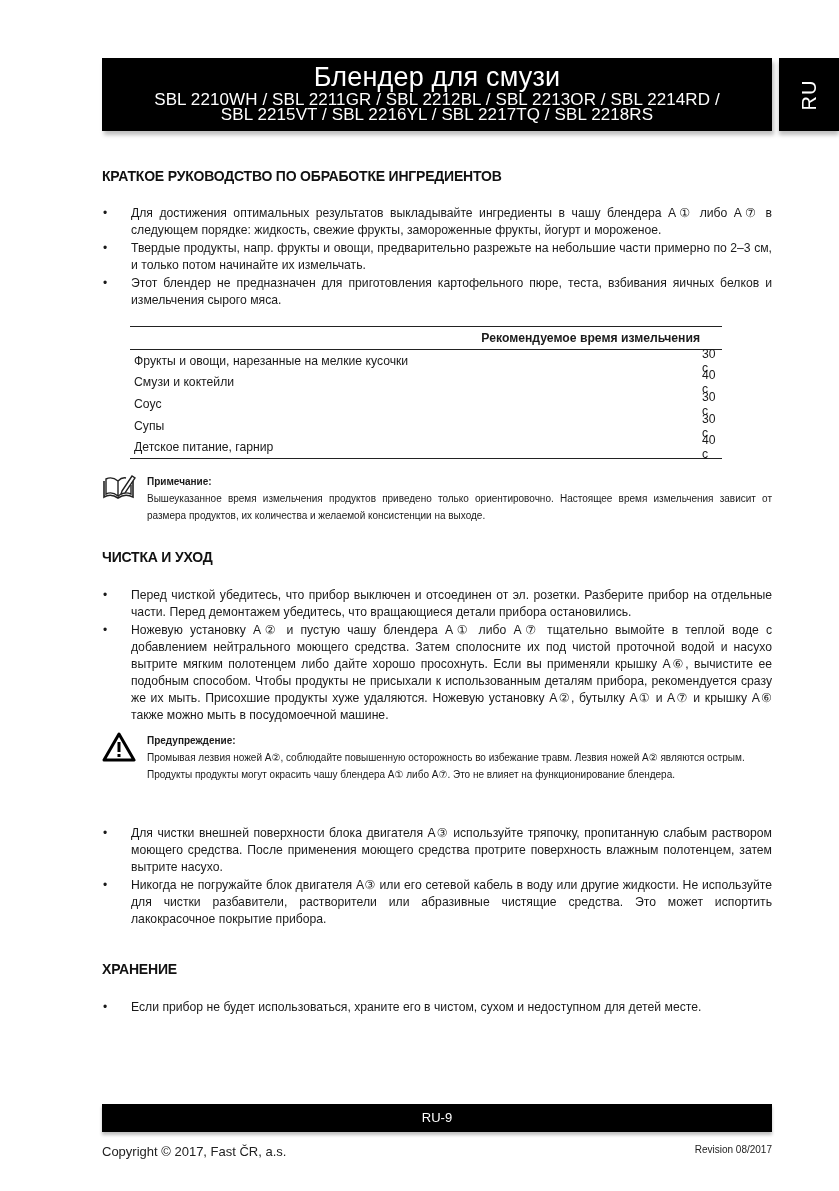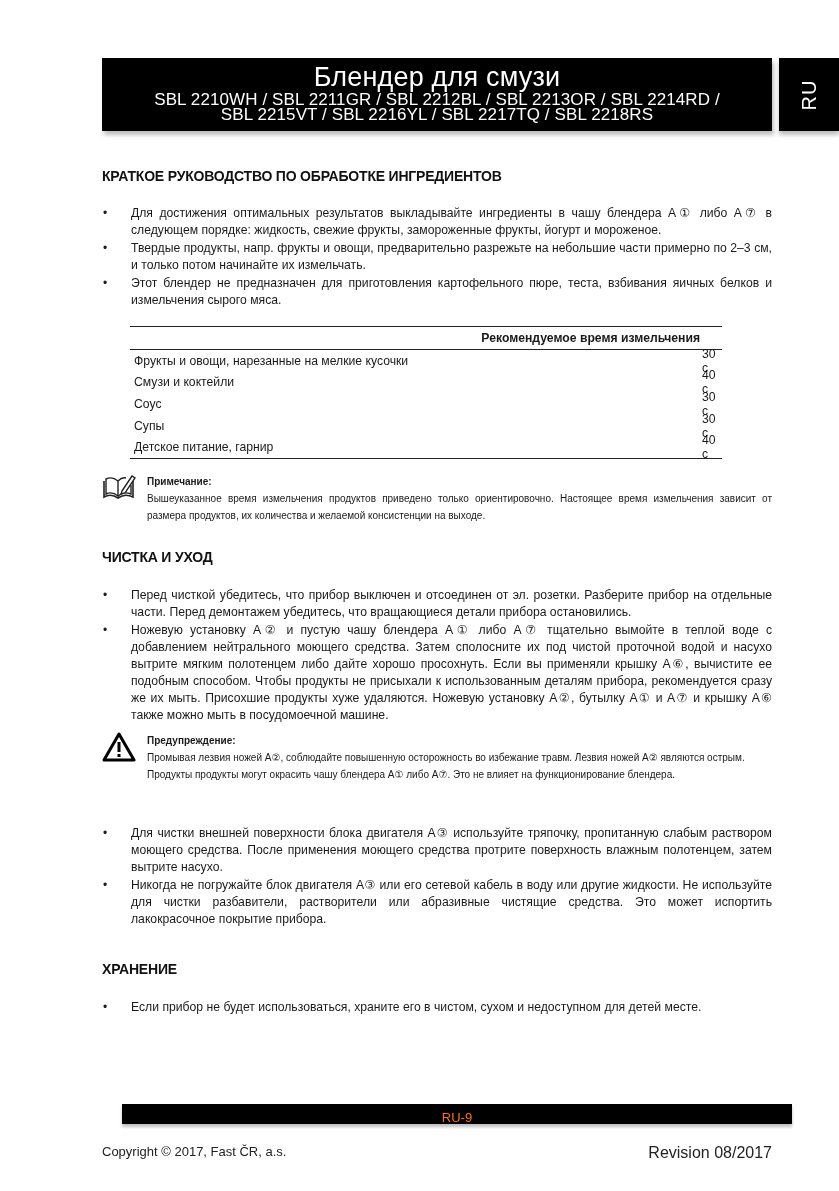--- a/index.html
+++ b/index.html
@@ -52,27 +52,26 @@
   .table .row { display: flex; height: 21.6px; align-items: center; }
   .table .c1 { width: 370px; padding-left: 4px; }
   .table .c2 { flex: 1; text-align: center; }
   .table .thead .c2 { text-align: right; padding-right: 22px; }
   .table .row .c2 { padding-left: 20px; box-sizing: border-box; text-align: left; padding-left: 198px; }
   .callout { position: absolute; left: 102px; width: 670px; }
   .callout .icon { position: absolute; left: 0; top: 0; }
   .callout .body { margin-left: 45px; font-size: 10px; line-height: 17px; text-align: justify; }
   .callout .label { font-weight: bold; }
   .footer-bar {
-    position: absolute; left: 102px; top: 1104px; width: 670px; height: 20px;
-    background: #000; color: #f97316; text-align: center; font-size: 13px; line-height: 28px;
+    position: absolute; left: 102px; top: 1104px; width: 670px; height: 28px;
+    background: #000; color: #ffffff; text-align: center; font-size: 13px; line-height: 28px;
     box-shadow: 0 3px 3px rgba(0,0,0,0.25);
-    margin-left: 20px;
   }
   .copyright { position: absolute; left: 102px; top: 1144px; font-size: 13px; color: #222; }
-  .revision { position: absolute; right: 67px; top: 1144px; font-size: 16px; color: #222; }
+  .revision { position: absolute; right: 67px; top: 1144px; font-size: 10px; color: #222; }
 </style>
 </head>
 <body>
 
 <div class="header-bar">
   <div class="header-title">Блендер для смузи</div>
   <div class="header-models">SBL 2210WH / SBL 2211GR / SBL 2212BL  / SBL 2213OR / SBL 2214RD /</div>
   <div class="header-models">SBL 2215VT / SBL 2216YL / SBL 2217TQ / SBL 2218RS</div>
 </div>
 <div class="lang-tab">

